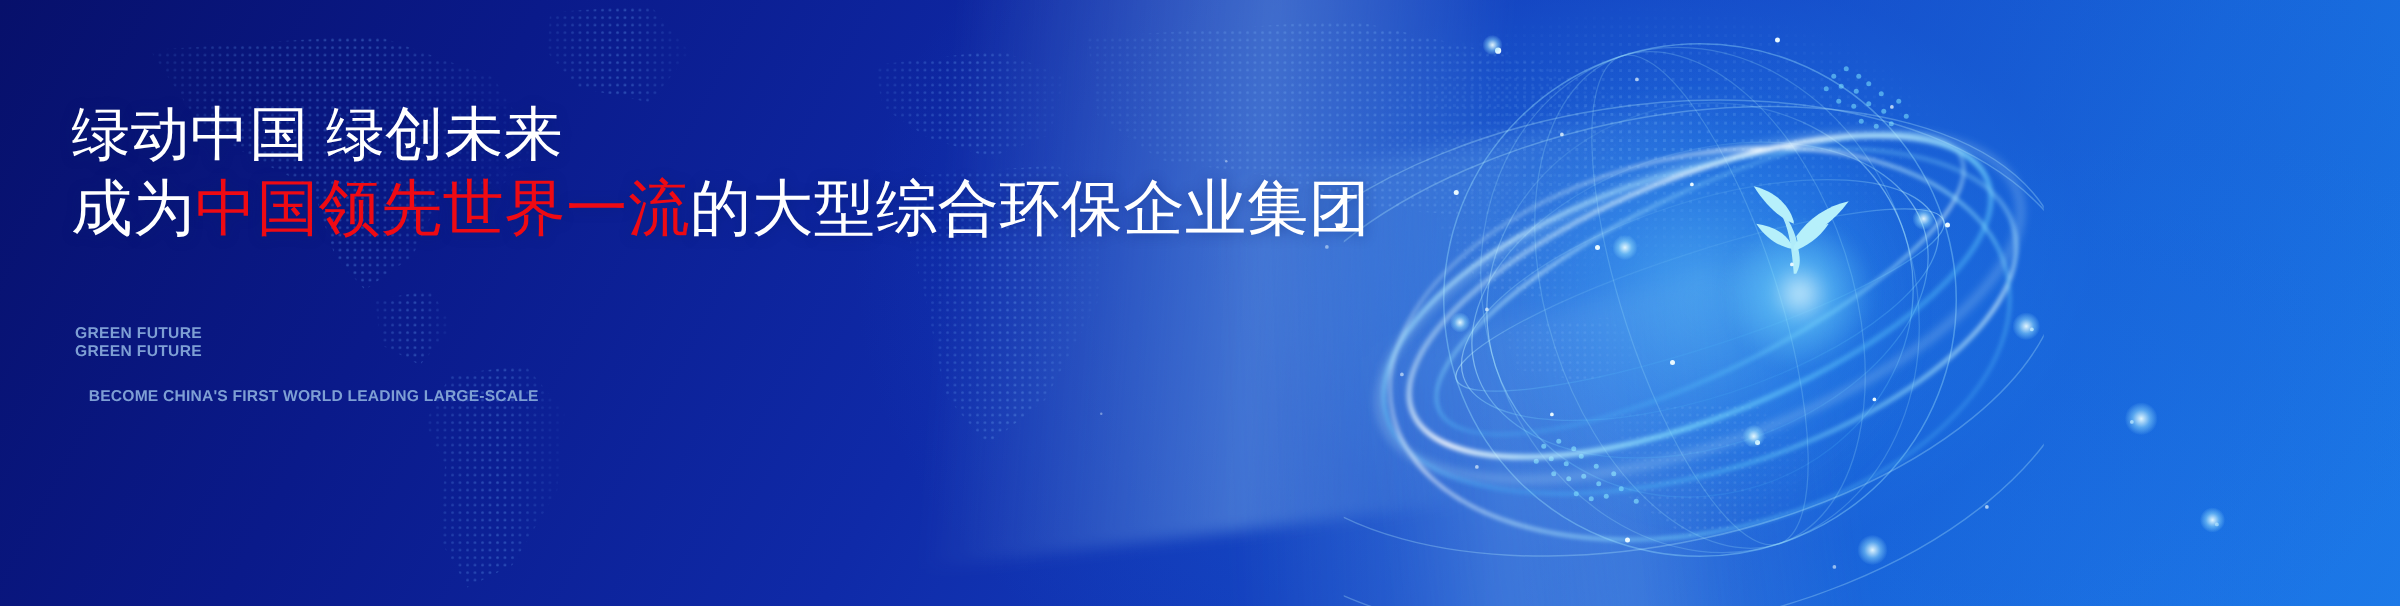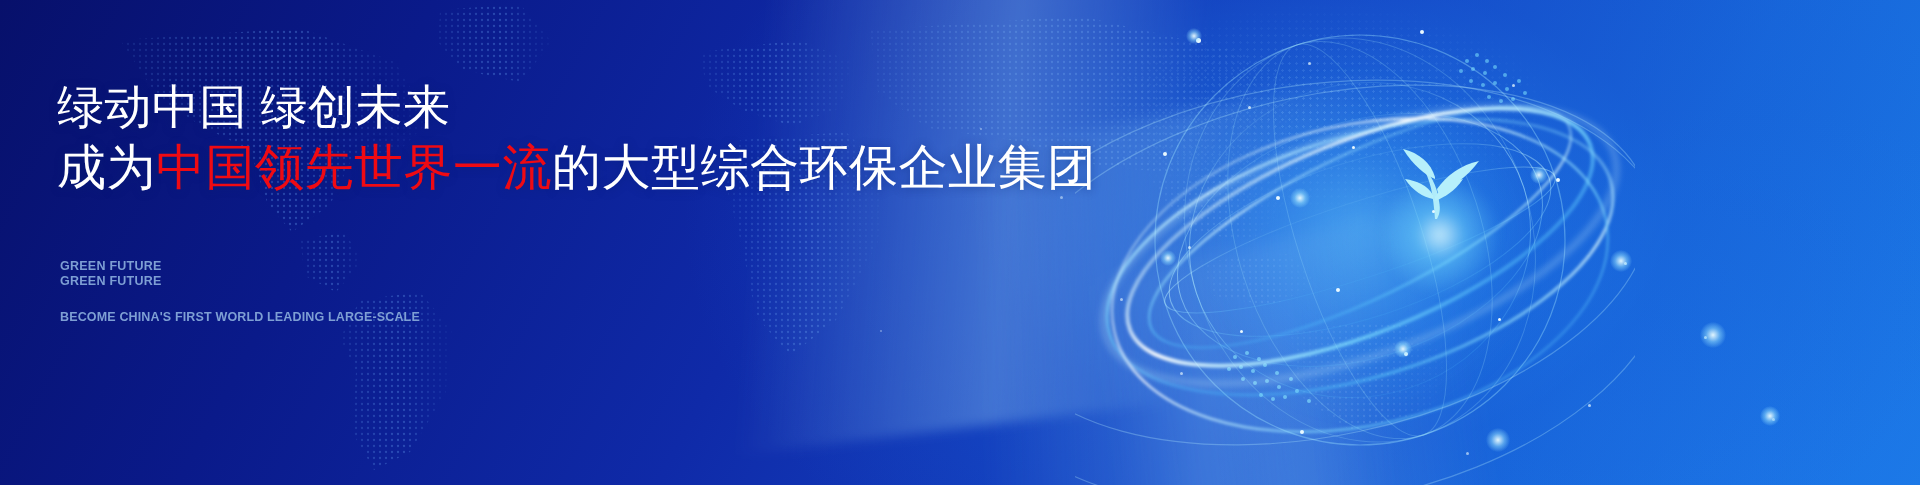--- a/index.html
+++ b/index.html
@@ -79,21 +79,21 @@
     text-shadow:0 1px 10px rgba(0,30,110,.45);
   }
   .hl-line.l2{font-size:49px;line-height:60px;margin-top:2px;}
   .hl-red{color:#ef0a13;font-weight:400;}
 
   .tagline-cn{position:absolute;left:60px;top:259px;}
   .tag-sm{
     font-size:12.5px;line-height:14.5px;font-weight:bold;letter-spacing:.25px;
     color:#7e9fd4;
   }
-  .tagline-en{position:absolute;left:60px;top:310px;}
+  .tagline-en{position:absolute;left:71px;top:310px;}
   .tag-en{
     font-size:12.5px;line-height:14.5px;font-weight:bold;letter-spacing:.15px;
     color:#7e9fd4;white-space:nowrap;
   }
 </style>
 </head>
 <body>
 
 <div class="banner">
 

